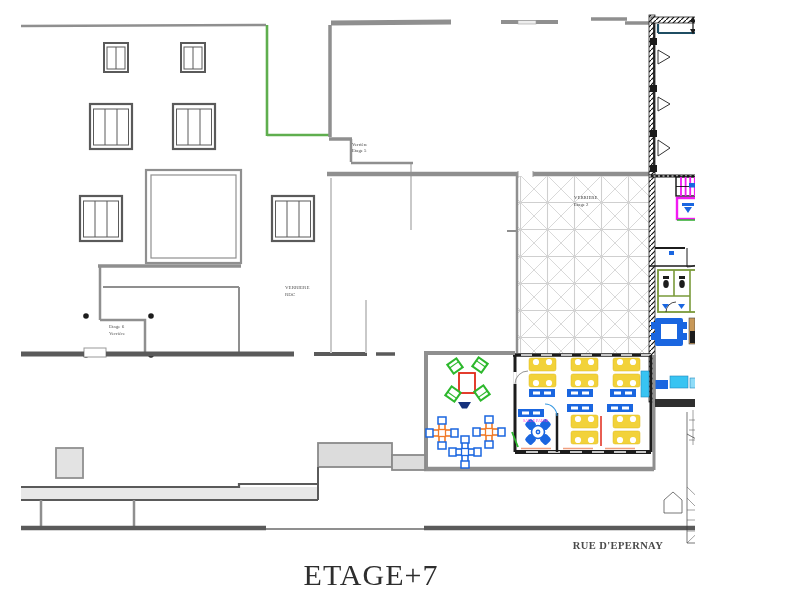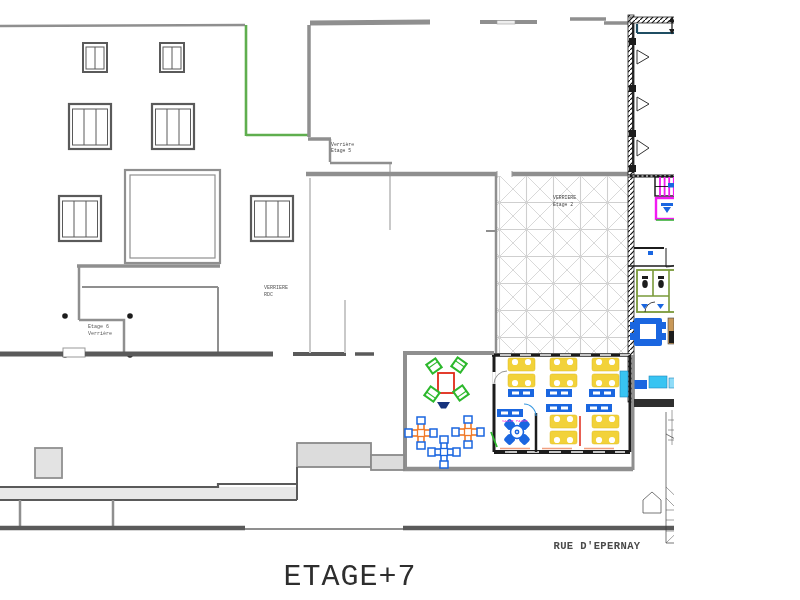--- a/index.html
+++ b/index.html
@@ -1,17 +1,17 @@
 <!DOCTYPE html>
 <html style="--paper: #ffffff; --wall-light: #c9c9c9; --wall-gray: #8f8f8f; --wall-dark: #5a5a5a; --wall-black: #1c1c1c; --hatch-gray: #cfcfcf; --accent-green: #5fae4e; --sanitary-green: #7a9a3a; --furniture-green: #2db82d; --furniture-blue: #1a66e0; --furniture-cyan: #38c4f2; --cyan-light: #8fdcf8; --furniture-yellow: #f2d23a; --furniture-orange: #f07a28; --furniture-red: #e02818; --magenta: #f21af2; --navy: #16327d; --teal: #1f4e63; --salmon: #f0a080; --tan: #c89858; --label-pink: #ff38d8; --ink: #2e2e2e; --maroon: #8b1a1a;"><head>
 <meta charset="utf-8">
 <style>
   html,body{margin:0;padding:0;background:#fff;}
   .page{position:relative;width:674px;height:600px;background:var(--paper,#fff);overflow:hidden;
-        font-family:Liberation Mono, monospace;}
+        font-family:Liberation Serif, serif;padding-left:21px;}
   svg{display:block;}
   
   .s-wl{stroke:var(--wall-gray);fill:none}
   .s-wll{stroke:var(--wall-light);fill:none}
   .s-wd{stroke:var(--wall-dark);fill:none}
   .s-wb{stroke:var(--wall-black);fill:none}
   .s-green{stroke:var(--accent-green);fill:none}
   .s-gwall{stroke:var(--sanitary-green);fill:none}
   .s-teal{stroke:var(--teal);fill:none}
   .s-salmon{stroke:var(--salmon);fill:none}

